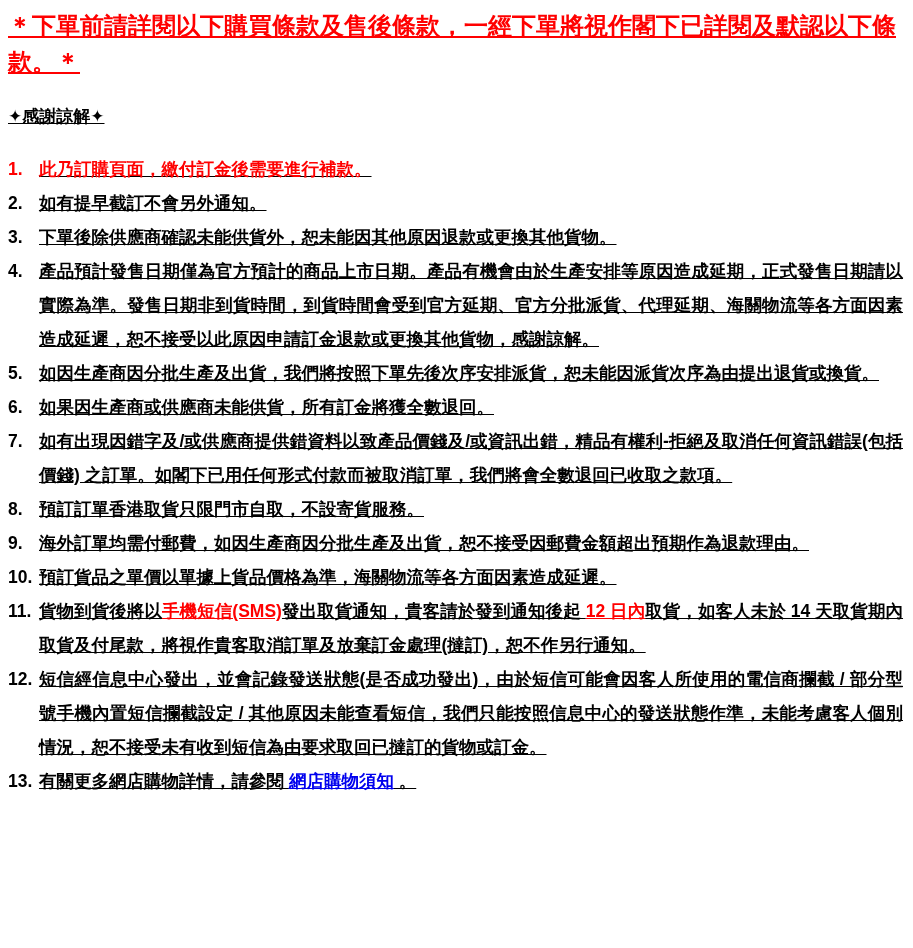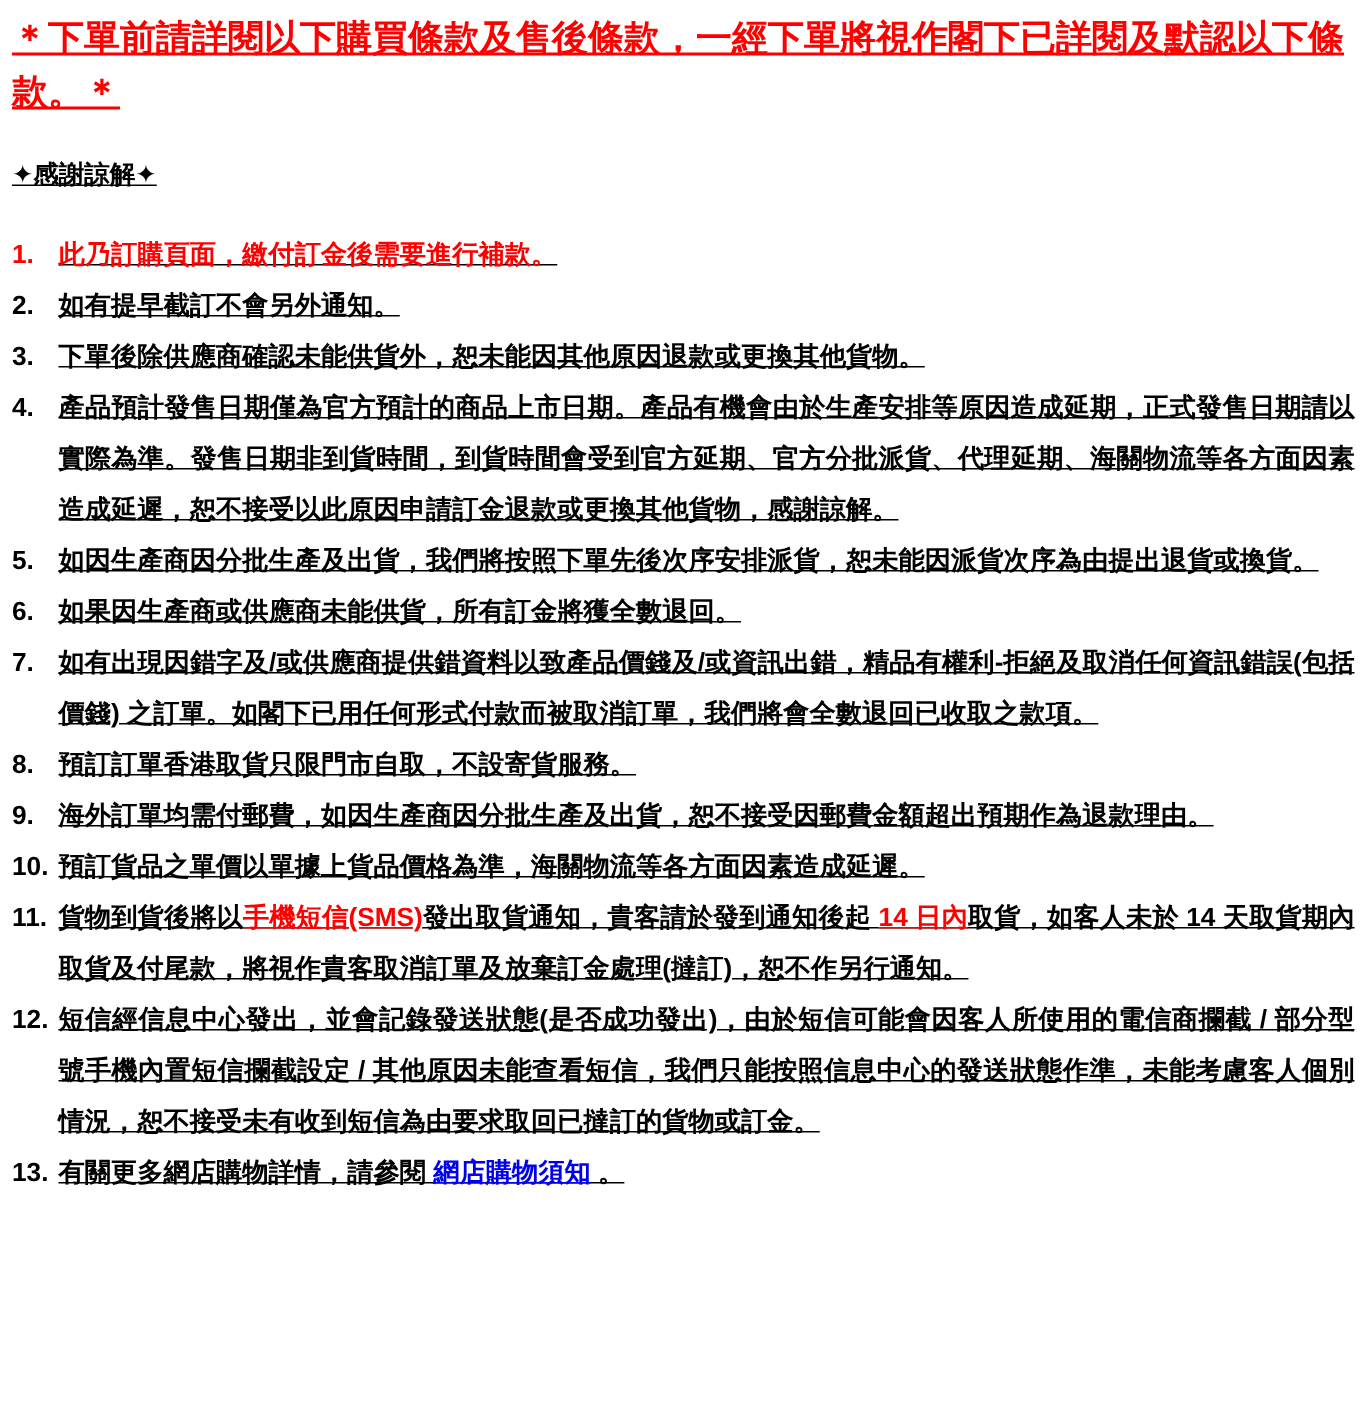--- a/index.html
+++ b/index.html
@@ -105,21 +105,21 @@
       <div class="term-item">
         <span class="term-number">9.</span>
         <span class="term-text"><span class="seg-normal">海外訂單均需付郵費，如因生產商因分批生產及出貨，恕不接受因郵費金額超出預期作為退款理由。</span></span>
       </div>
       <div class="term-item">
         <span class="term-number">10.</span>
         <span class="term-text"><span class="seg-normal">預訂貨品之單價以單據上貨品價格為準，海關物流等各方面因素造成延遲。</span></span>
       </div>
       <div class="term-item">
         <span class="term-number">11.</span>
-        <span class="term-text"><span class="seg-normal">貨物到貨後將以</span><span class="seg-red-underline">手機短信(SMS)</span><span class="seg-normal">發出取貨通知，貴客請於發到通知後起 </span><span class="seg-red-underline">14 日內</span><span class="seg-normal">取貨，如客人未於 14 天取貨期內取貨及付尾款，將視作貴客取消訂單及放棄訂金處理(撻訂)，恕不作另行通知。</span></span>
+        <span class="term-text"><span class="seg-normal">貨物到貨後將以</span><span class="seg-red-underline">手機短信(SMS)</span><span class="seg-normal">發出取貨通知，貴客請於發到通知後起 </span><span class="seg-red-underline">12 日內</span><span class="seg-normal">取貨，如客人未於 14 天取貨期內取貨及付尾款，將視作貴客取消訂單及放棄訂金處理(撻訂)，恕不作另行通知。</span></span>
       </div>
       <div class="term-item">
         <span class="term-number">12.</span>
         <span class="term-text"><span class="seg-normal">短信經信息中心發出，並會記錄發送狀態(是否成功發出)，由於短信可能會因客人所使用的電信商攔截 / 部分型號手機內置短信攔截設定 / 其他原因未能查看短信，我們只能按照信息中心的發送狀態作準，未能考慮客人個別情況，恕不接受未有收到短信為由要求取回已撻訂的貨物或訂金。</span></span>
       </div>
       <div class="term-item">
         <span class="term-number">13.</span>
         <span class="term-text"><span class="seg-normal">有關更多網店購物詳情，請參閱 </span><span class="seg-link">網店購物須知</span><span class="seg-normal"> 。</span></span>
       </div>
     </div>

